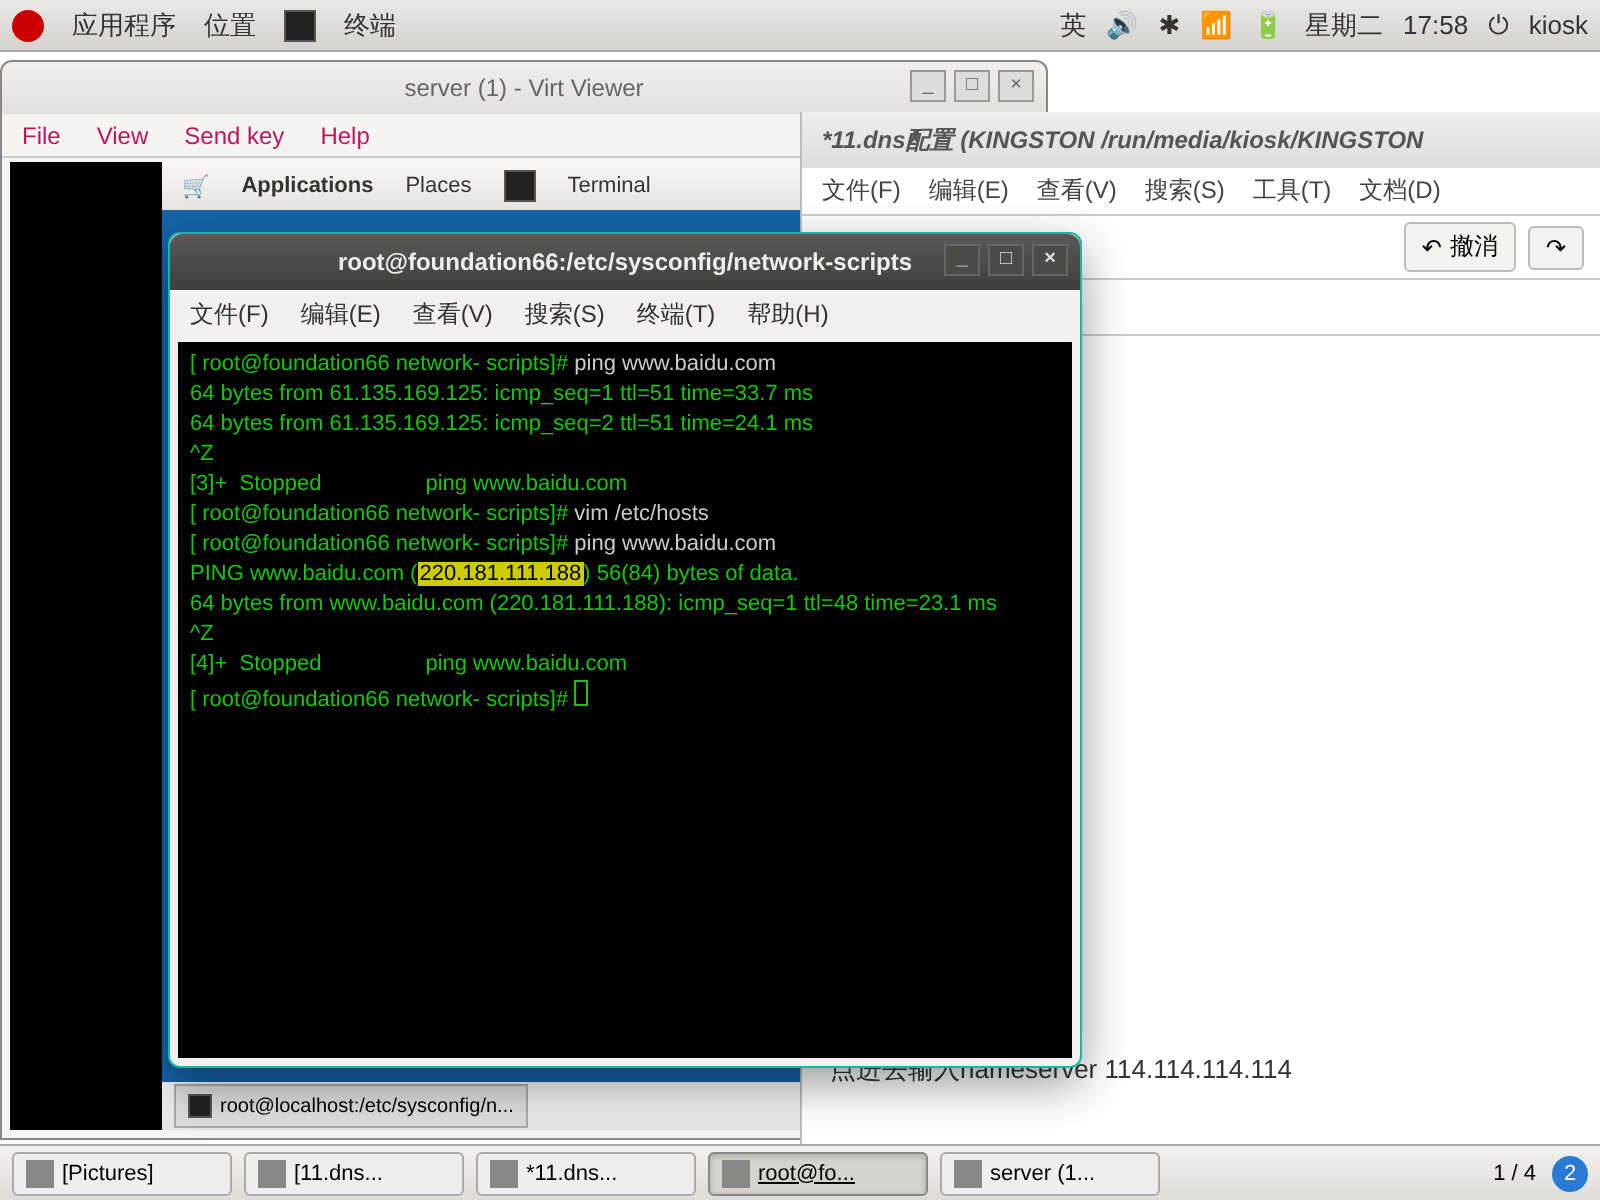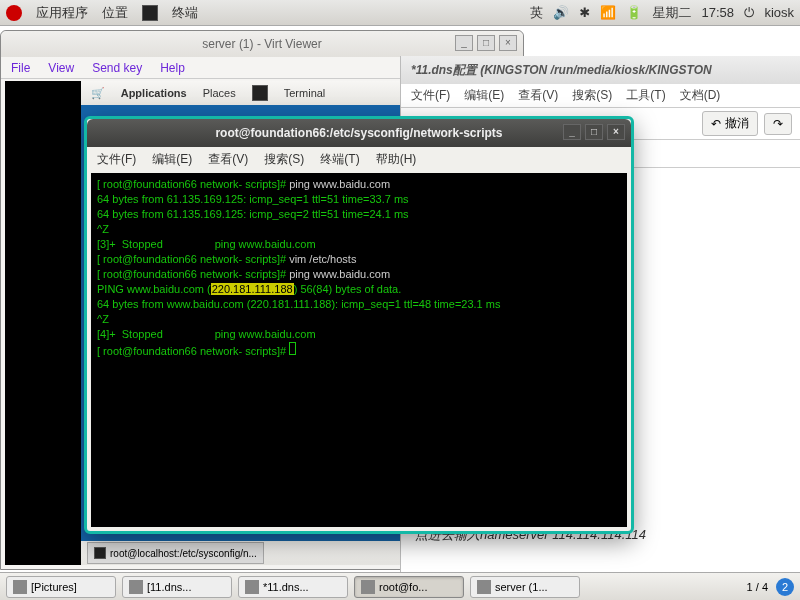--- a/index.html
+++ b/index.html
@@ -10,55 +10,55 @@
 .topbar .left { display: flex; gap: 14px; align-items: center; }
 .topbar .right { margin-left: auto; display: flex; gap: 10px; align-items: center; }
 .redhat { width: 16px; height: 16px; background: #c00; border-radius: 50%; }
 .term-ico { width: 16px; height: 16px; background: #222; border: 1px solid #555; display: inline-block; }
 
 
 .virt { position: absolute; left: 0; top: 30px; width: 524px; height: 540px; background: #f5f4f2; border: 1px solid #888; border-radius: 6px 6px 0 0; }
 .virt-title { height: 26px; display: flex; align-items: center; justify-content: center; font-size: 12px; color: #666; background: linear-gradient(#f0efed, #e2e0dc); border-radius: 6px 6px 0 0; position: relative; }
 .virt-controls { position: absolute; right: 6px; top: 4px; display: flex; gap: 4px; }
 .win-btn { width: 18px; height: 16px; background: #ddd; border: 1px solid #999; font-size: 10px; line-height: 14px; text-align: center; }
-.virt-menu { height: 22px; display: flex; align-items: center; gap: 18px; padding: 0 10px; font-size: 12px; color: #6d28d9; border-bottom: 1px solid #ccc; }
+.virt-menu { height: 22px; display: flex; align-items: center; gap: 18px; padding: 0 10px; font-size: 12px; color: #be185d; border-bottom: 1px solid #ccc; }
 .blue-guest { position: absolute; left: 4px; top: 50px; right: 4px; bottom: 4px; background: #1564a9; }
 .guest-black { position: absolute; left: 0; top: 0; width: 76px; height: 100%; background: #000; }
 .guest-bar { position: absolute; left: 76px; right: 0; top: 0; height: 24px; background: linear-gradient(#f7f6f4,#e6e5e1); display: flex; align-items: center; gap: 16px; padding: 0 10px; font-size: 11px; color: #333; }
 .guest-task { position: absolute; left: 76px; right: 0; bottom: 0; height: 24px; background: linear-gradient(#f7f6f4,#e6e5e1); display: flex; align-items: center; padding: 0 6px; font-size: 10px; gap: 6px; }
 .tasklet { background: #ddd; border: 1px solid #aaa; padding: 4px 6px; display: flex; align-items: center; gap: 4px; }
 
 
 .gedit { position: absolute; right: 0; top: 56px; width: 400px; height: 520px; background: #fff; border-left: 1px solid #bbb; }
 .gedit-title { height: 28px; background: linear-gradient(#eee,#ddd); display: flex; align-items: center; padding: 0 10px; font-size: 12px; color: #555; font-weight: bold; font-style: italic; }
 .gedit-menu { height: 24px; display: flex; align-items: center; gap: 14px; padding: 0 10px; font-size: 12px; color: #444; border-bottom: 1px solid #ccc; }
 .gedit-toolbar { height: 32px; display: flex; align-items: center; justify-content: flex-end; padding: 0 8px; border-bottom: 1px solid #ccc; gap: 6px; font-size: 12px; }
 .toolbtn { padding: 3px 8px; border: 1px solid #bbb; background: #f2f2f0; border-radius: 3px; display: flex; align-items: center; gap: 4px; }
 .gedit-tabs { height: 28px; display: flex; border-bottom: 1px solid #ccc; align-items: end; padding-left: 6px; }
 .tab { padding: 4px 10px; font-size: 11px; background: #f5f4f1; border: 1px solid #ccc; border-bottom: none; border-radius: 4px 4px 0 0; display: flex; align-items: center; gap: 6px; }
 .tab .x { color: #888; }
 .gedit-body { padding: 10px 14px; font-size: 13px; color: #333; line-height: 2.2; }
-.gedit-body p { white-space: nowrap; font-style: italic; }
-
-
-.termwin { position: absolute; left: 84px; top: 116px; width: 550px; height: 418px; background: #f1f0ec; border: 3px solid #14b8a6; border-radius: 6px; box-shadow: 0 8px 24px rgba(0,0,0,.4); }
+.gedit-body p { white-space: nowrap; }
+
+
+.termwin { position: absolute; left: 84px; top: 116px; width: 457px; height: 418px; background: #f1f0ec; border: 1px solid #14b8a6; border-radius: 6px; box-shadow: 0 8px 24px rgba(0,0,0,.4); }
 .term-title { height: 28px; background: linear-gradient(#5a5a58,#3e3e3c); color: #eee; font-size: 12px; display: flex; align-items: center; justify-content: center; border-radius: 6px 6px 0 0; position: relative; font-weight: bold; }
 .term-controls { position: absolute; right: 6px; top: 5px; display: flex; gap: 4px; }
 .term-controls .win-btn { background: #4a4a48; border-color: #666; color: #ddd; }
 .term-menu { height: 24px; display: flex; align-items: center; gap: 16px; padding: 0 10px; font-size: 12px; color: #333; }
 .term-body { position: absolute; left: 4px; right: 4px; top: 54px; bottom: 4px; background: #000; padding: 4px 6px; font-family: monospace; font-size: 11px; line-height: 15px; overflow: hidden; }
 .tl { white-space: pre; color: #16c60c; }
 .tl .w { color: #ccc; }
 .tl .y { background: #cccc00; color: #000; padding: 0 1px; }
 .cursor { display: inline-block; width: 7px; height: 13px; border: 1px solid #16c60c; }
 
 
 .bottombar { position: absolute; left: 0; right: 0; bottom: 0; height: 28px; background: linear-gradient(#f2f1ee,#dedcd7); border-top: 1px solid #aaa; display: flex; align-items: center; padding: 0 6px; gap: 6px; font-size: 11px; justify-content: space-between; }
 .taskbtn { flex: 0 0 auto; width: 110px; height: 22px; background: #eee; border: 1px solid #aaa; border-radius: 3px; display: flex; align-items: center; gap: 4px; padding: 0 6px; overflow: hidden; }
-.taskbtn.active { background: #d6d3cc; border-color: #888; box-shadow: inset 0 1px 3px rgba(0,0,0,.2); }
+.taskbtn.active { background: #d6d3cc; border-color: #888; box-shadow: inset 0 1px 3px rgba(0,0,0,.2); text-decoration: underline; }
 .taskbtn .sq { width: 14px; height: 14px; background: #888; }
 .indicator { margin-left: auto; display: flex; align-items: center; gap: 8px; }
 .circle { width: 18px; height: 18px; border-radius: 50%; background: #2a7ad4; color: #fff; font-size: 11px; display: flex; align-items: center; justify-content: center; }
 </style>
 </head>
 <body>
 
 <div class="topbar">
   <div class="left">
     <span class="redhat"></span>

